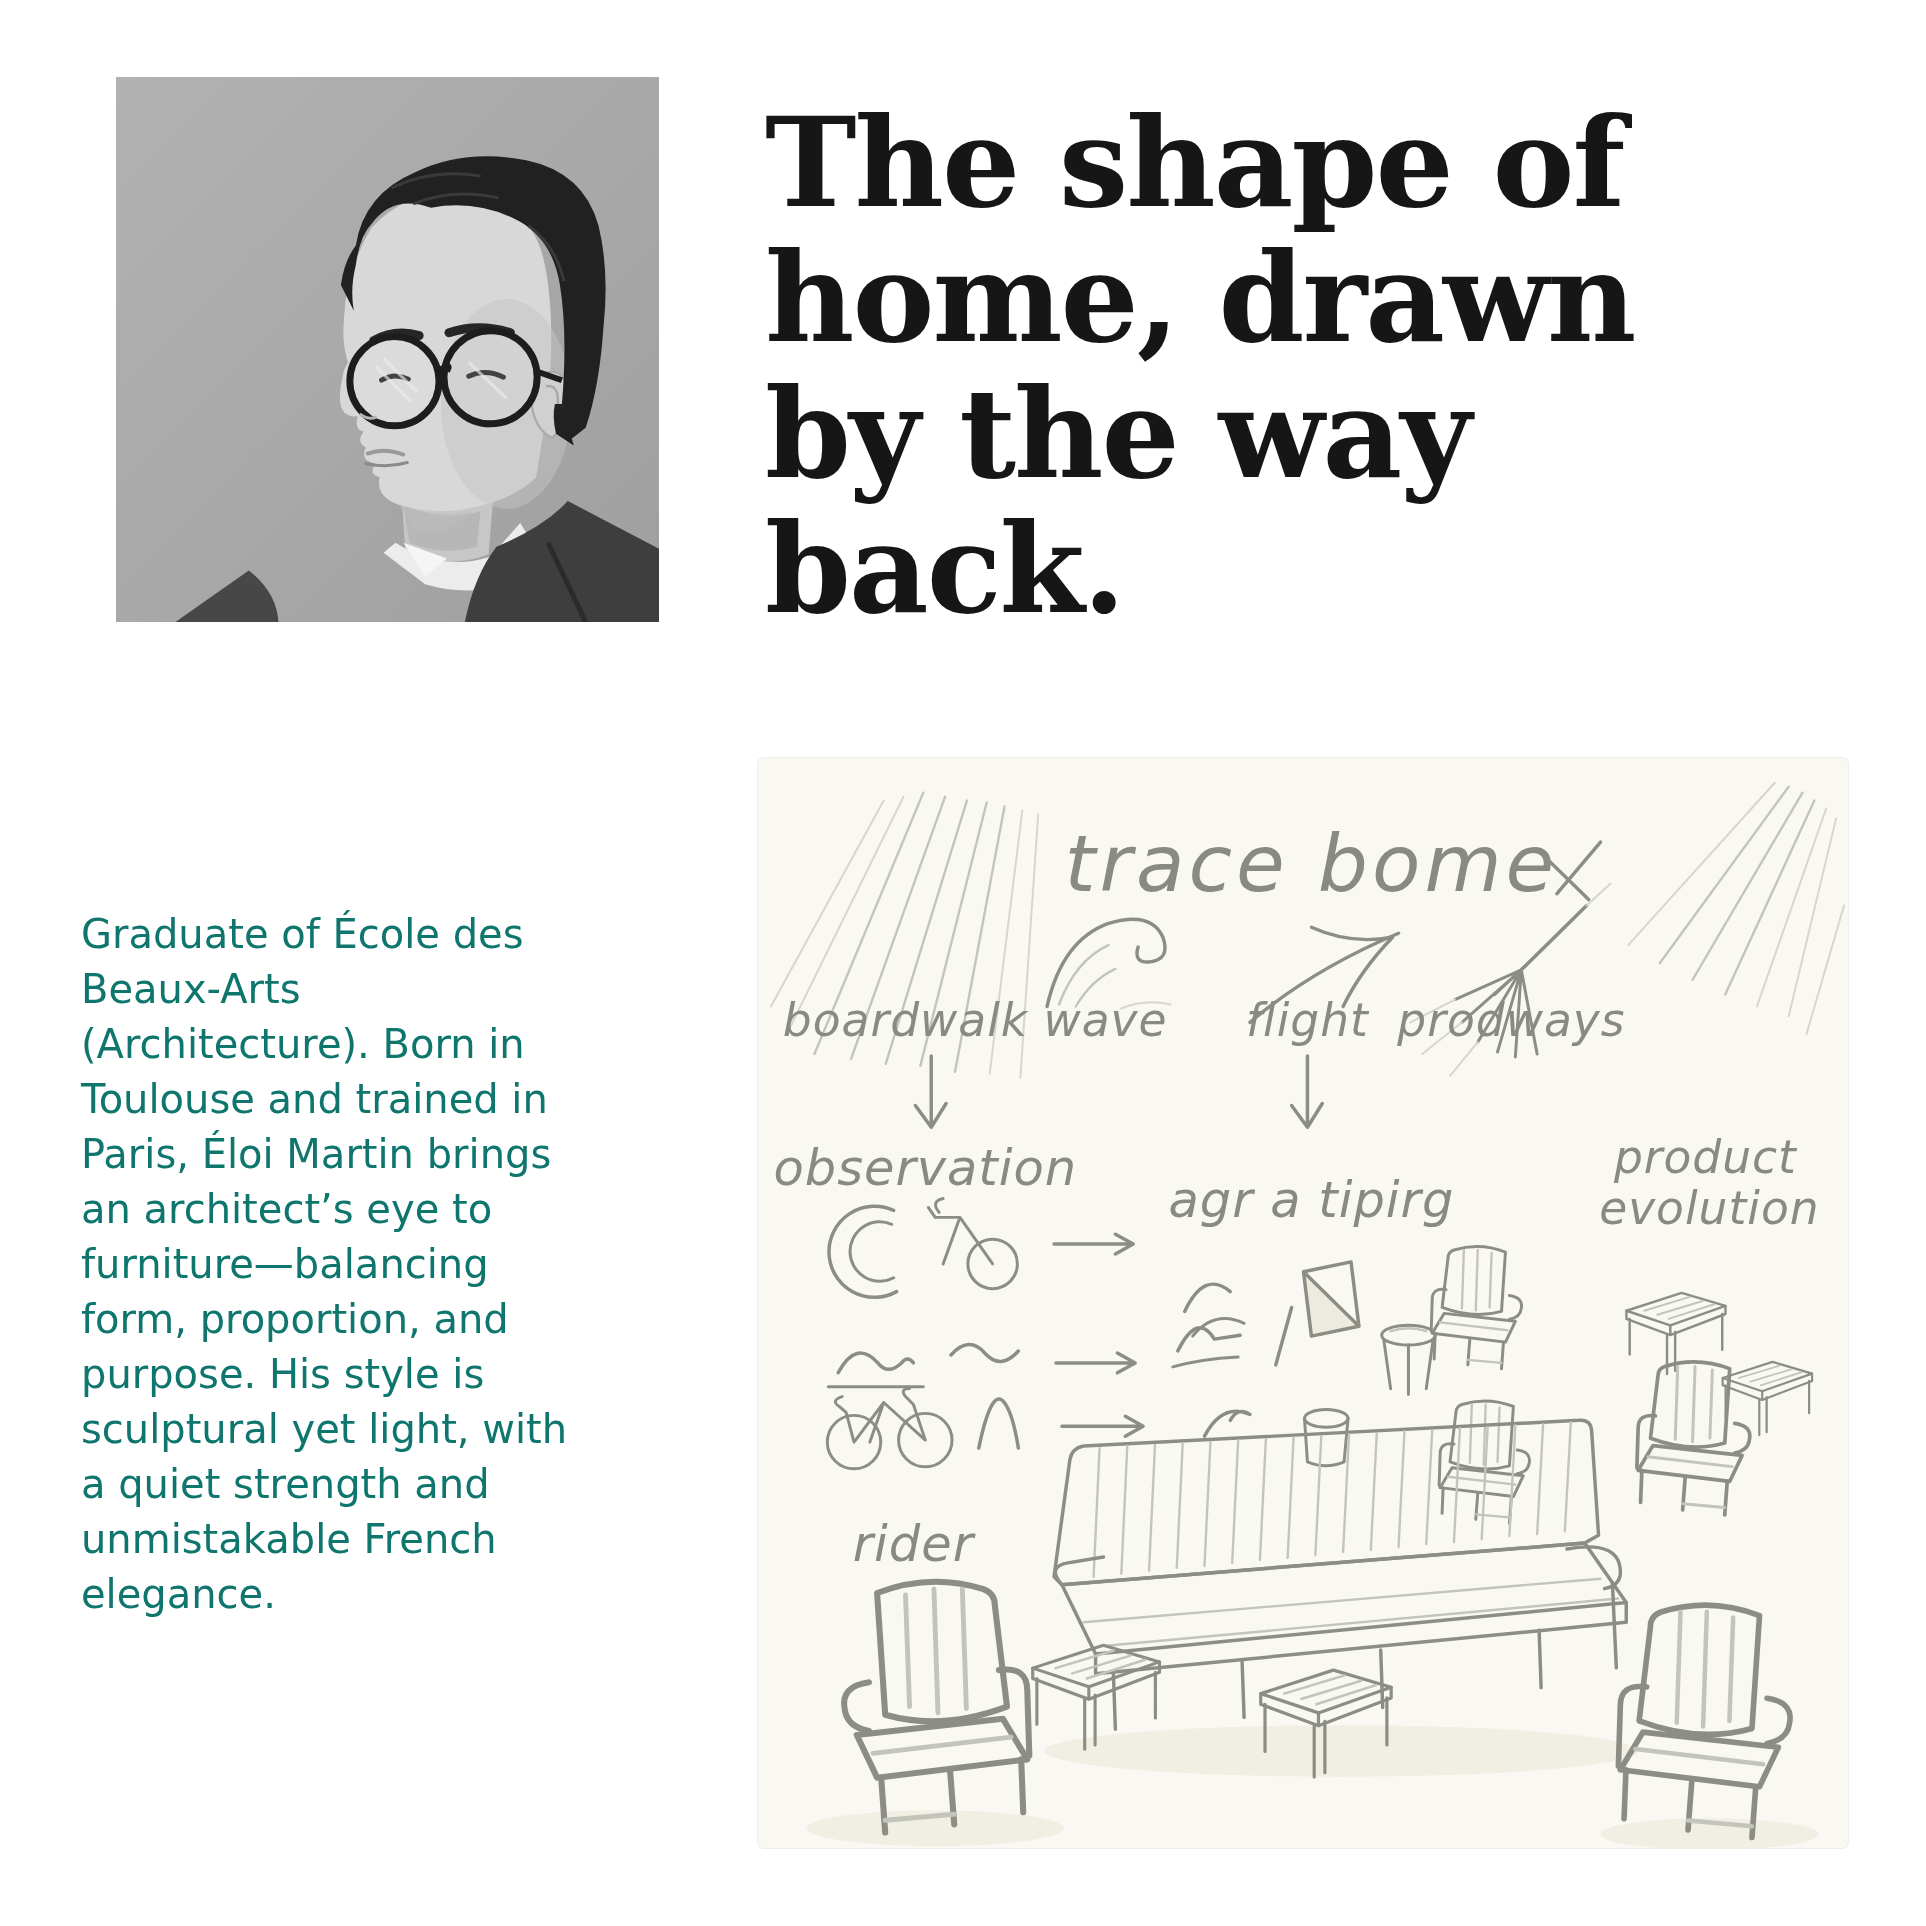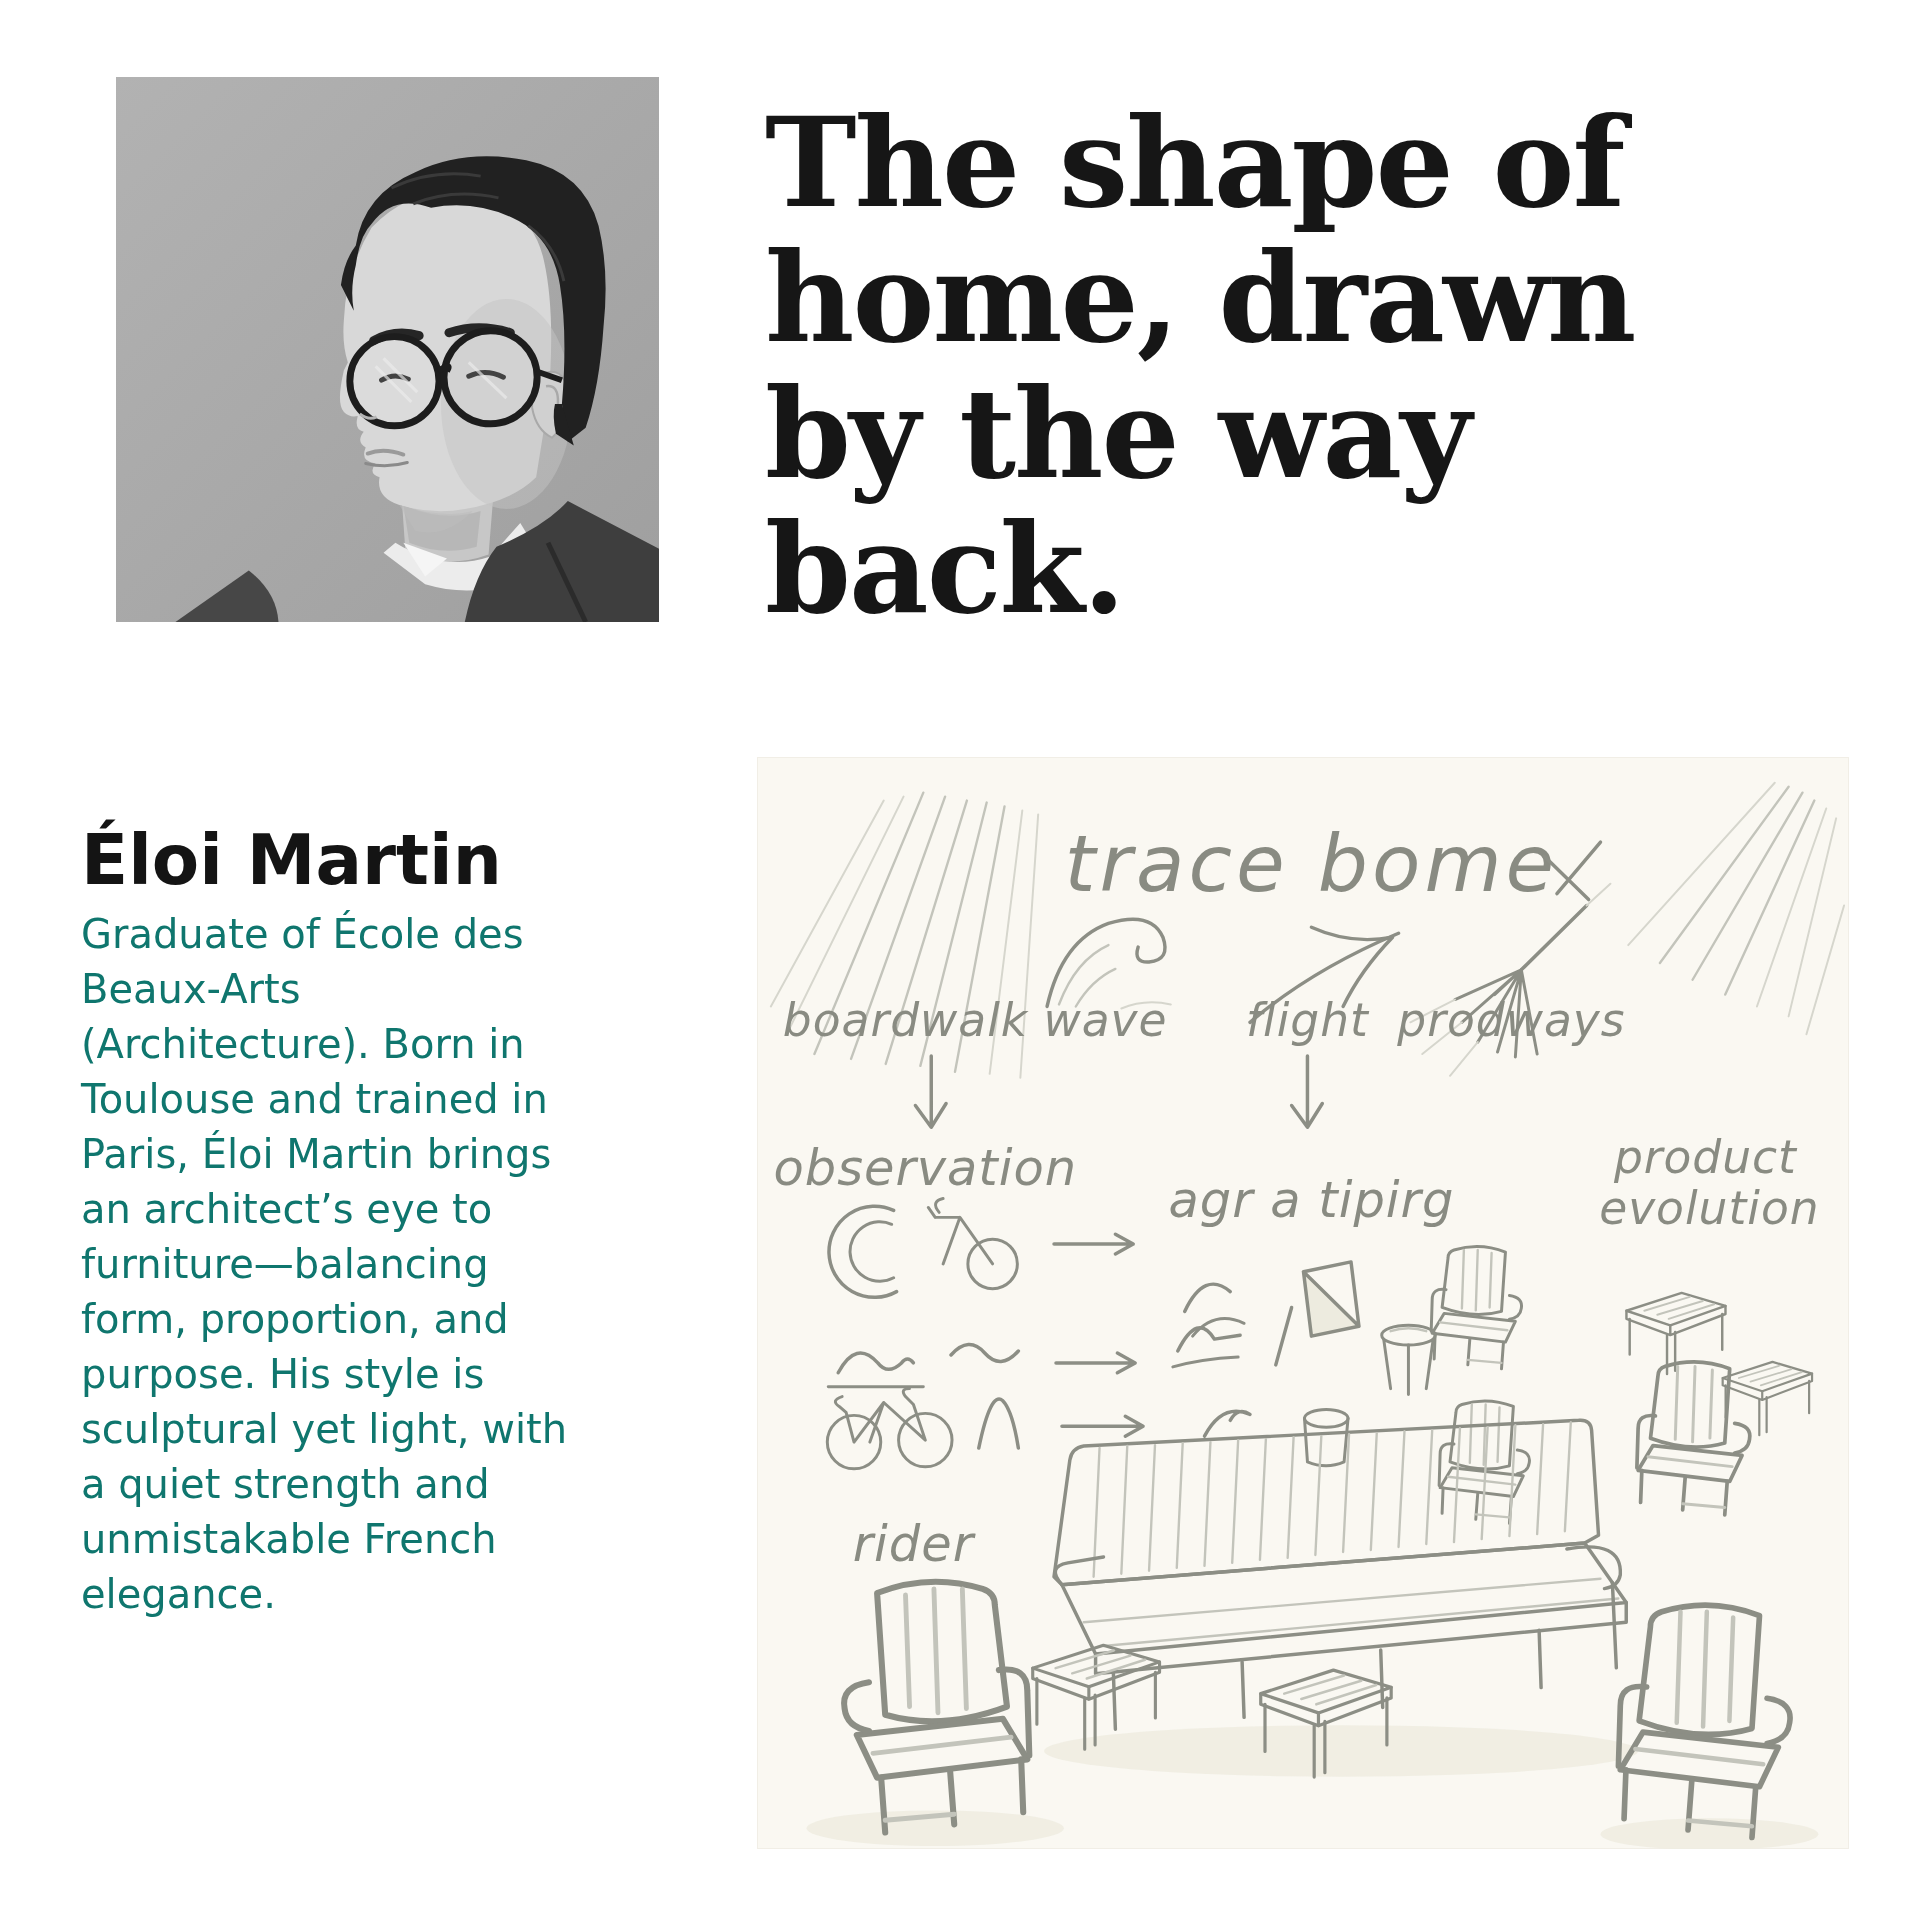--- a/index.html
+++ b/index.html
@@ -22,21 +22,21 @@
     position:absolute;left:81px;top:820px;
     font-size:69px;font-weight:bold;color:#141414;letter-spacing:0px;
   }
   .bio{
     position:absolute;left:81px;top:907px;width:535px;
     font-size:40px;line-height:55px;color:#0f766e;white-space:pre-line;
   }
   
   .sketch{
     position:absolute;left:757px;top:757px;width:1092px;height:1092px;
-    background:#faf8f2;border-radius:0;
+    background:#faf8f2;border-radius:7px;
     box-shadow:inset 0 0 0 1px #f1eee6;
   }
   .sketch svg{display:block;width:100%;height:100%;}
   
   .ink{stroke:#8c8e85;stroke-width:3.5;fill:none;stroke-linecap:round;stroke-linejoin:round;}
   .ink2{stroke:#8c8e85;stroke-width:3;fill:none;stroke-linecap:round;stroke-linejoin:round;}
   .lt{stroke:#c3c4bb;stroke-width:2.4;fill:none;stroke-linecap:round;}
   .fade{stroke:#d6d6cd;stroke-width:2;fill:none;stroke-linecap:round;}
   .hand{font-family:"DejaVu Sans",sans-serif;font-style:italic;fill:#898b82;}
   .t-title{font-size:80px;letter-spacing:4px;}
@@ -99,21 +99,20 @@
       <path d="M254,380 Q270,374 290,381" stroke="#9a9a9a" stroke-width="4" fill="none" stroke-linecap="round"></path>
       <path d="M252,390 Q273,395 294,389" stroke="#8a8a8a" stroke-width="3" fill="none" stroke-linecap="round"></path>
     </svg>
   </div>
 
   <h1 class="headline" style="margin:13px;font-weight:700;">The shape of
 home, drawn
 by the way
 back.</h1>
 
-  <div class="name">Éloi Martin</div>
   <div class="bio">Graduate of École des
 Beaux-Arts
 (Architecture). Born in
 Toulouse and trained in
 Paris, Éloi Martin brings
 an architect’s eye to
 furniture—balancing
 form, proportion, and
 purpose. His style is
 sculptural yet light, with

